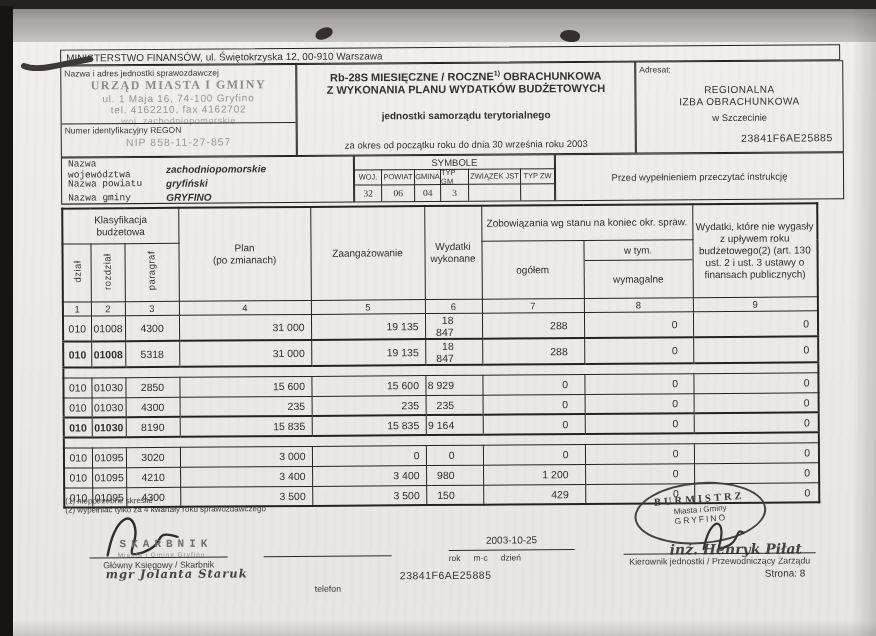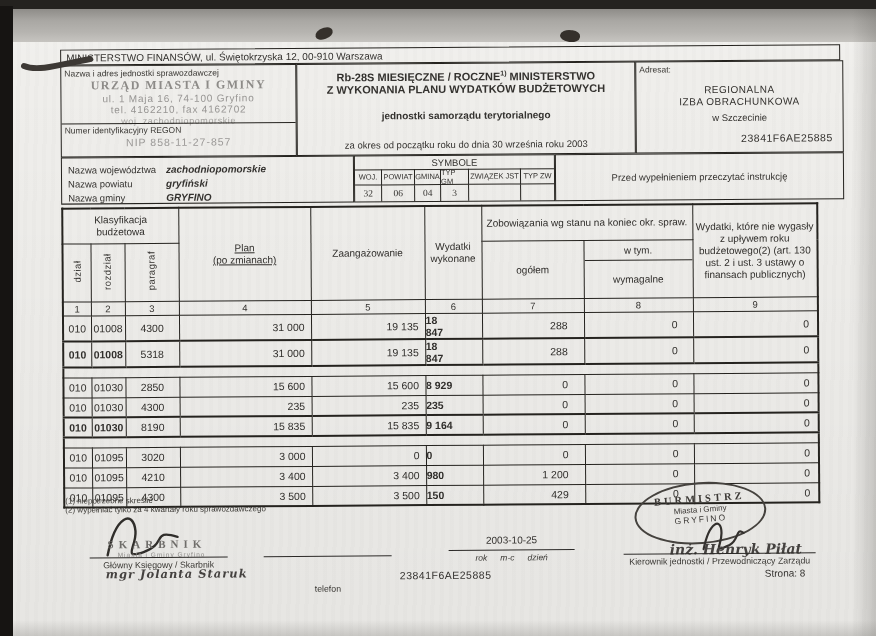--- a/index.html
+++ b/index.html
@@ -49,21 +49,21 @@
 
   .addr-box{left:637px;top:63px;width:208px;height:92px;box-sizing:border-box;}
   .al{position:absolute;left:0;right:0;text-align:center;}
   .al1{top:22px;font-size:10px;letter-spacing:.5px;}
   .al2{top:34px;font-size:10px;letter-spacing:.5px;}
   .al3{top:50px;font-size:9.5px;}
   .acode{position:absolute;right:10px;top:70px;font-size:10.5px;letter-spacing:.5px;}
 
   .region-box{left:62px;top:155px;width:293px;height:47px;box-sizing:border-box;}
   .region-row{position:absolute;left:6px;right:4px;height:14px;display:flex;align-items:center;}
-  .region-label{font-size:9.5px;width:94px;}
+  .region-label{font-size:9.5px;width:94px;font-family:Liberation Mono, monospace;}
   .region-value{font-size:10px;font-weight:bold;font-style:italic;margin-left:4px;}
   .symbols-box{left:355px;top:155px;width:201px;height:47px;box-sizing:border-box;font-size:9.5px;}
   .sym-title{position:absolute;left:0;right:0;top:0;height:13px;text-align:center;font-size:9.5px;
     border-bottom:1.2px solid #25231f;line-height:13px;}
   .sym-grid{position:absolute;left:0;right:0;top:13px;bottom:0;display:grid;
     grid-template-columns:27px 33px 26px 28px 52px auto;grid-template-rows:16px auto;}
   .sym-cell{border-right:1.2px solid #25231f;border-bottom:1.2px solid #25231f;
     display:flex;align-items:center;justify-content:center;font-size:7.5px;overflow:hidden;}
   .sym-cell.val{border-bottom:none;font-size:9.5px;font-family:Liberation Serif, serif;}
   .sym-cell.last{border-right:none;}
@@ -71,65 +71,65 @@
     display:flex;align-items:center;justify-content:center;font-size:9.5px;}
 
   table.main{position:absolute;left:62px;top:205px;width:755px;border-collapse:collapse;
     table-layout:fixed;font-size:10.5px;color:#302e2b;border:2px solid #25231f;}
   table.main th,table.main td{border:1.5px solid #25231f;padding:0;overflow:hidden;}
   table.main thead th{font-weight:normal;font-size:10px;vertical-align:middle;text-align:center;line-height:1.2;}
   tr.hr1 th{height:34px;}
   tr.hr2 th{height:56px;}
   th.col9h{font-size:8.3px;line-height:1.25;padding:0 4px;}
   th.zobh{font-size:9.8px;padding:0 14px;}
-  th.planh{font-size:10px;text-decoration:underline;}
+  th.planh{font-size:10px;}
   .vert{writing-mode:vertical-rl;transform:rotate(180deg);display:inline-block;
     font-size:9.5px;letter-spacing:.5px;}
   th.c8h{padding:0;vertical-align:top;}
   .wtym{height:19px;display:flex;align-items:center;justify-content:center;font-size:9.8px;text-align:right;}
   .wymag{height:37px;border-top:1.5px solid #25231f;margin-left:0;
     display:flex;align-items:center;justify-content:center;font-size:10px;}
   tr.nums td{height:13px;text-align:center;font-size:9.5px;color:#34322f;}
   tbody.data tr{height:20px;}
   tbody.data td:nth-child(1),tbody.data td:nth-child(2),tbody.data td:nth-child(3){text-align:center;}
   tbody.data td:nth-child(4){text-align:right;padding-right:6px;}
   tbody.data td:nth-child(5){text-align:right;padding-right:6px;}
-  tbody.data td:nth-child(6){text-align:left;padding-right:28px;font-weight:bold;}
+  tbody.data td:nth-child(6){text-align:right;padding-right:28px;}
   tbody.data td:nth-child(7){text-align:right;padding-right:16px;}
   tbody.data td:nth-child(8){text-align:right;padding-right:15px;}
   tbody.data td:nth-child(9){text-align:right;padding-right:8px;}
   tbody.data tr.bold td:nth-child(1),tbody.data tr.bold td:nth-child(2){font-weight:bold;}
   tbody.data tr.bold td{border-top-width:2px;border-bottom-width:2px;}
   tbody.data tr.gap-row{height:10px;}
 
   .footnote{position:absolute;left:64px;font-size:8px;color:#3a3834;}
   .fn1{top:494px;} .fn2{top:503px;}
 
   .sig-line{position:absolute;border-top:1.5px solid #2b2927;}
   .sig-label{position:absolute;text-align:center;font-size:8.8px;color:#3a3834;}
   .hand{font-family:"DejaVu Serif",serif;font-style:italic;font-weight:bold;color:#454240;}
 
-  .skarb-stamp{position:absolute;left:106px;top:536px;font-family:Liberation Serif, serif;
+  .skarb-stamp{position:absolute;left:118px;top:536px;font-family:Liberation Mono, monospace;
     font-weight:bold;font-size:11px;letter-spacing:4px;color:#6f6d6a;}
   .skarb-sub{position:absolute;left:116px;top:549px;font-size:6.5px;color:#8f8d8a;letter-spacing:1px;}
   .skarb-name{position:absolute;left:104px;top:565px;font-size:11.5px;letter-spacing:1px;}
 
   .oval-stamp{position:absolute;left:633px;top:484px;width:132px;height:62px;
     border:2px solid #45423e;border-radius:50%;transform:rotate(-4deg);
     display:flex;flex-direction:column;align-items:center;justify-content:flex-start;
     padding-top:9px;box-sizing:border-box;color:#3d3a37;}
   .ov1{font-family:"Liberation Serif",serif;font-weight:bold;font-size:10.5px;letter-spacing:3px;}
   .ov2{font-size:8px;margin-top:1px;}
   .ov3{font-size:8.5px;letter-spacing:2px;}
   .kier-name{position:absolute;left:668px;top:543px;font-size:14px;}
   .strona{position:absolute;left:763px;top:570px;font-size:10px;}
   .code-bottom{position:absolute;left:398px;top:569px;font-size:10.5px;letter-spacing:.5px;}
   .date-val{position:absolute;left:447px;top:535px;width:126px;text-align:center;font-size:10px;}
   .date-subs{position:absolute;left:447px;top:553px;width:126px;display:flex;
-    justify-content:center;gap:13px;font-size:8.5px;color:#3a3834;font-style:italic;}
+    gap:13px;font-size:8.5px;color:#3a3834;}
 </style>
 </head>
 <body>
 
 <div class="scene">
 
   <div class="scan-band"></div>
   <div class="scan-topbar"></div>
   <div class="scan-left"></div>
   <div class="scan-right"></div>
@@ -153,21 +153,21 @@
       <div class="unit-stamp us2">ul. 1 Maja 16, 74-100 Gryfino</div>
       <div class="unit-stamp us3">tel. 4162210, fax 4162702</div>
       <div class="unit-stamp us4">woj. zachodniopomorskie</div>
       <div class="unit-divider"></div>
       <div class="lbl regon-lbl">Numer identyfikacyjny REGON</div>
       <div class="nip">NIP 858-11-27-857</div>
     </div>
 
     <div class="box title-box">
       <div class="tl1">
-        <span>Rb-28S  MIESIĘCZNE / ROCZNE</span><sup>1)</sup><span> MINISTERSTWO</span>
+        <span>Rb-28S  MIESIĘCZNE / ROCZNE</span><sup>1)</sup><span> OBRACHUNKOWA</span>
       </div>
       <div class="tl2">Z WYKONANIA PLANU  WYDATKÓW BUDŻETOWYCH</div>
       <div class="tsub">jednostki samorządu terytorialnego</div>
       <div class="tper">za okres od początku roku do dnia 30 września roku 2003</div>
     </div>
 
     <div class="box addr-box">
       <div class="lbl" style="top:2px;left:3px;">Adresat:</div>
       <div class="al al1">REGIONALNA</div>
       <div class="al al2">IZBA OBRACHUNKOWA</div>

